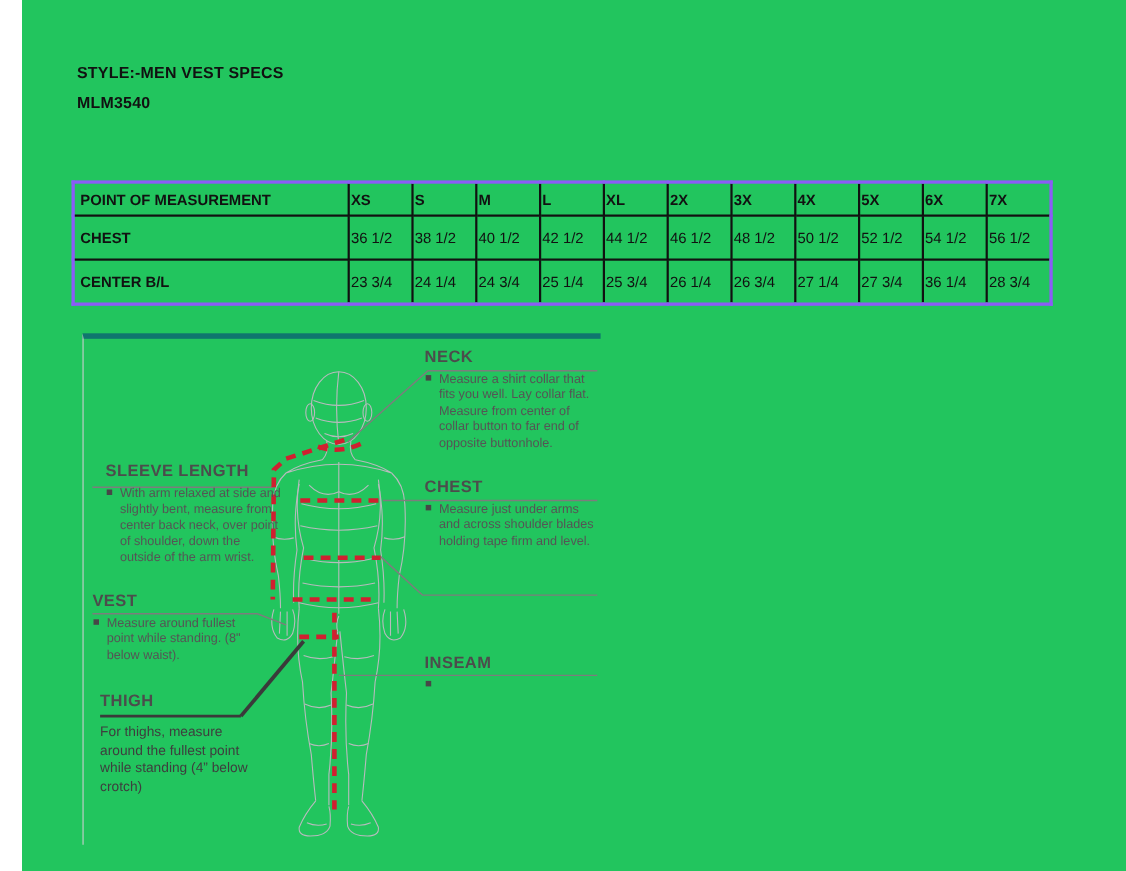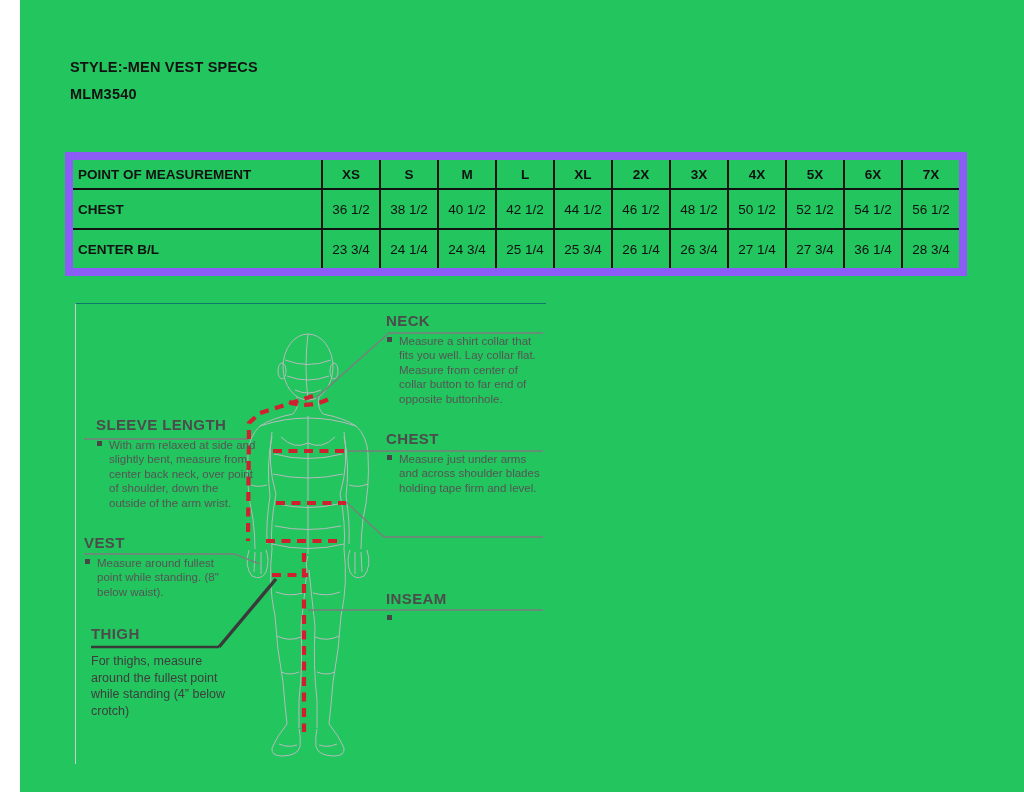--- a/index.html
+++ b/index.html
@@ -4,35 +4,35 @@
 <style>
   html,body{margin:0;padding:0;background:#ffffff;}
   .page{position:relative;width:1024px;height:792px;background:#22c55e;
         font-family:"Liberation Sans", sans-serif;color:#111;overflow:hidden;margin-left:20px;}
 
   
   .style-line{position:absolute;left:50px;top:59px;font-size:14.5px;font-weight:bold;letter-spacing:.2px;}
   .style-code{position:absolute;left:50px;top:86px;font-size:14.5px;font-weight:bold;letter-spacing:.2px;}
 
   
-  .spec-table{position:absolute;left:45px;top:152px;border-collapse:collapse;
-              border:8px solid #8b5cf6;table-layout:fixed;}
-  .spec-table td{border:2px solid #111;font-size:13.5px;text-align:center;
+  .spec-table{position:absolute;left:45px;top:164px;border-collapse:collapse;
+              border:3px solid #8b5cf6;table-layout:fixed;}
+  .spec-table td{border:2px solid #111;font-size:13.5px;
                  white-space:nowrap;overflow:hidden;}
   .spec-table .hdr td{height:26px;font-weight:bold;}
   .spec-table .row td{height:36px;}
   .spec-table td.pom{width:242px;text-align:left;padding-left:5px;font-weight:bold;}
   .spec-table td.sz{width:54px;}
 
   
   .note-line{position:absolute;left:47px;top:271px;width:930px;font-size:13.5px;font-weight:bold;}
 
   
   .diagram{position:absolute;left:55px;top:303px;width:470px;height:460px;
-           border-left:1px solid #c9cdce;border-top:1px solid #0f766e;}
+           border-left:1px solid #c9cdce;border-top:5px solid #0f766e;}
   .diagram svg{position:absolute;left:0;top:0;z-index:1;}
   .sect{position:absolute;z-index:2;}
   .sect .hd{font-size:15px;font-weight:bold;letter-spacing:.4px;color:#4c4c4c;}
   .sect .bd{position:relative;font-size:11.5px;line-height:1.25;color:#555;padding-left:13px;margin-top:5px;}
   .sect .bd .sq{position:absolute;left:1px;top:3px;width:5px;height:5px;background:#474747;}
   .sect.plain .bd{padding-left:0;font-size:12.5px;line-height:1.32;color:#3e3e3e;margin-top:11px;}
 </style>
 </head>
 <body>
 

